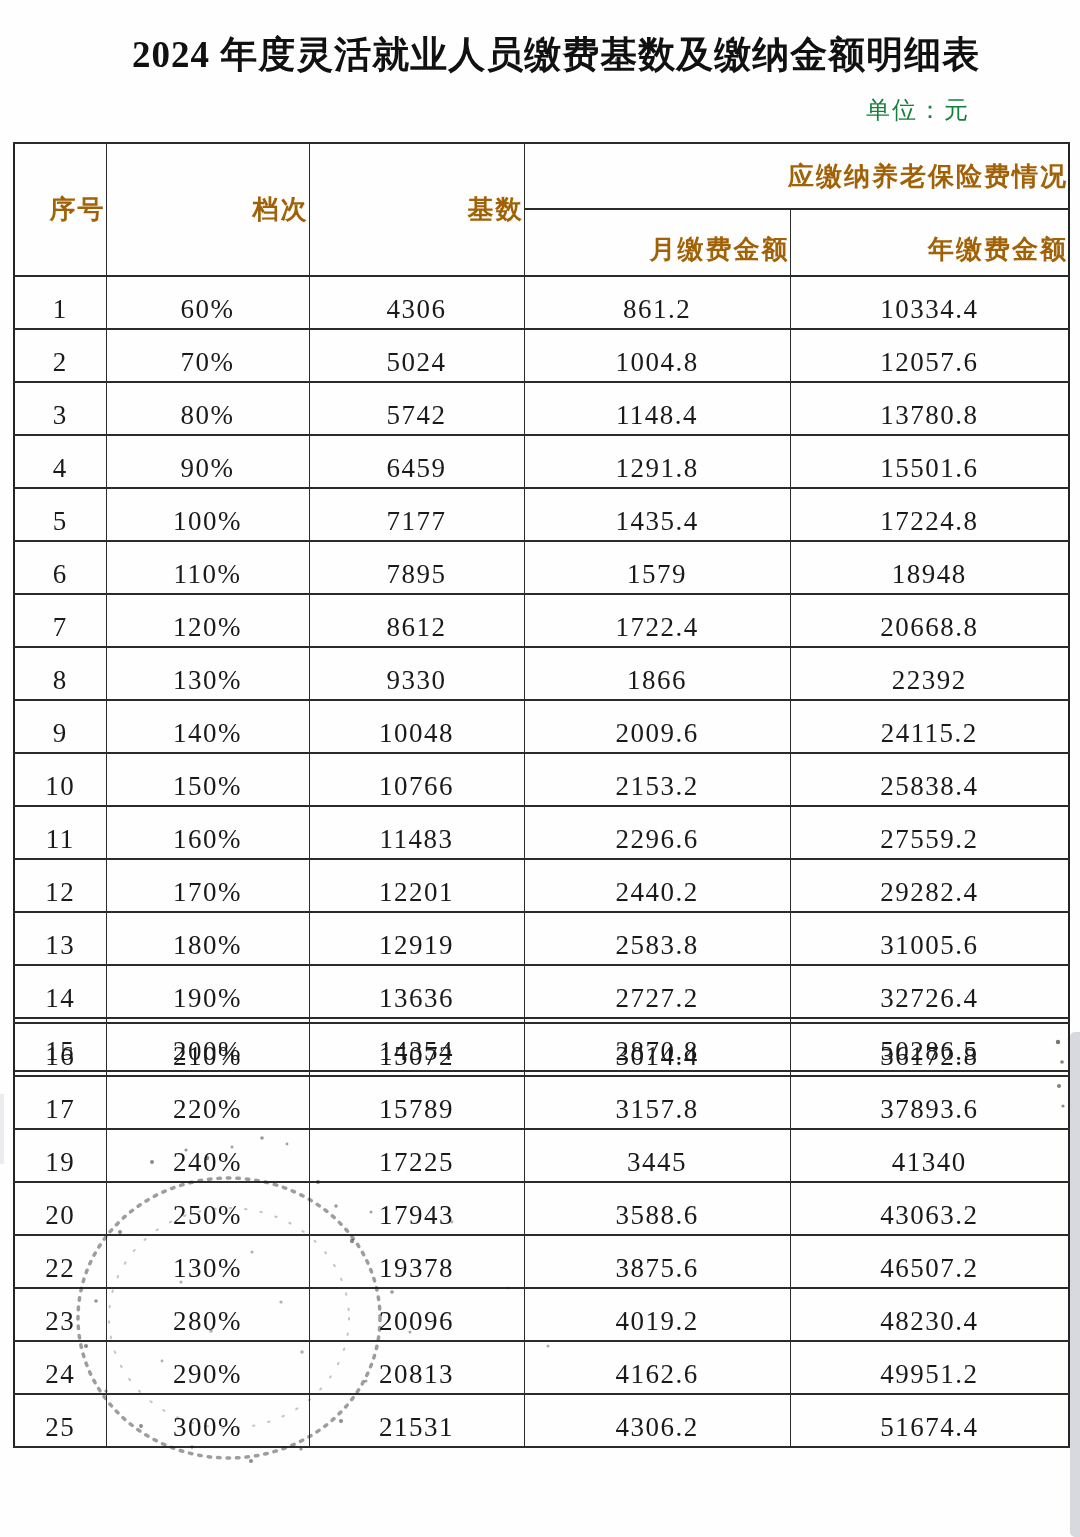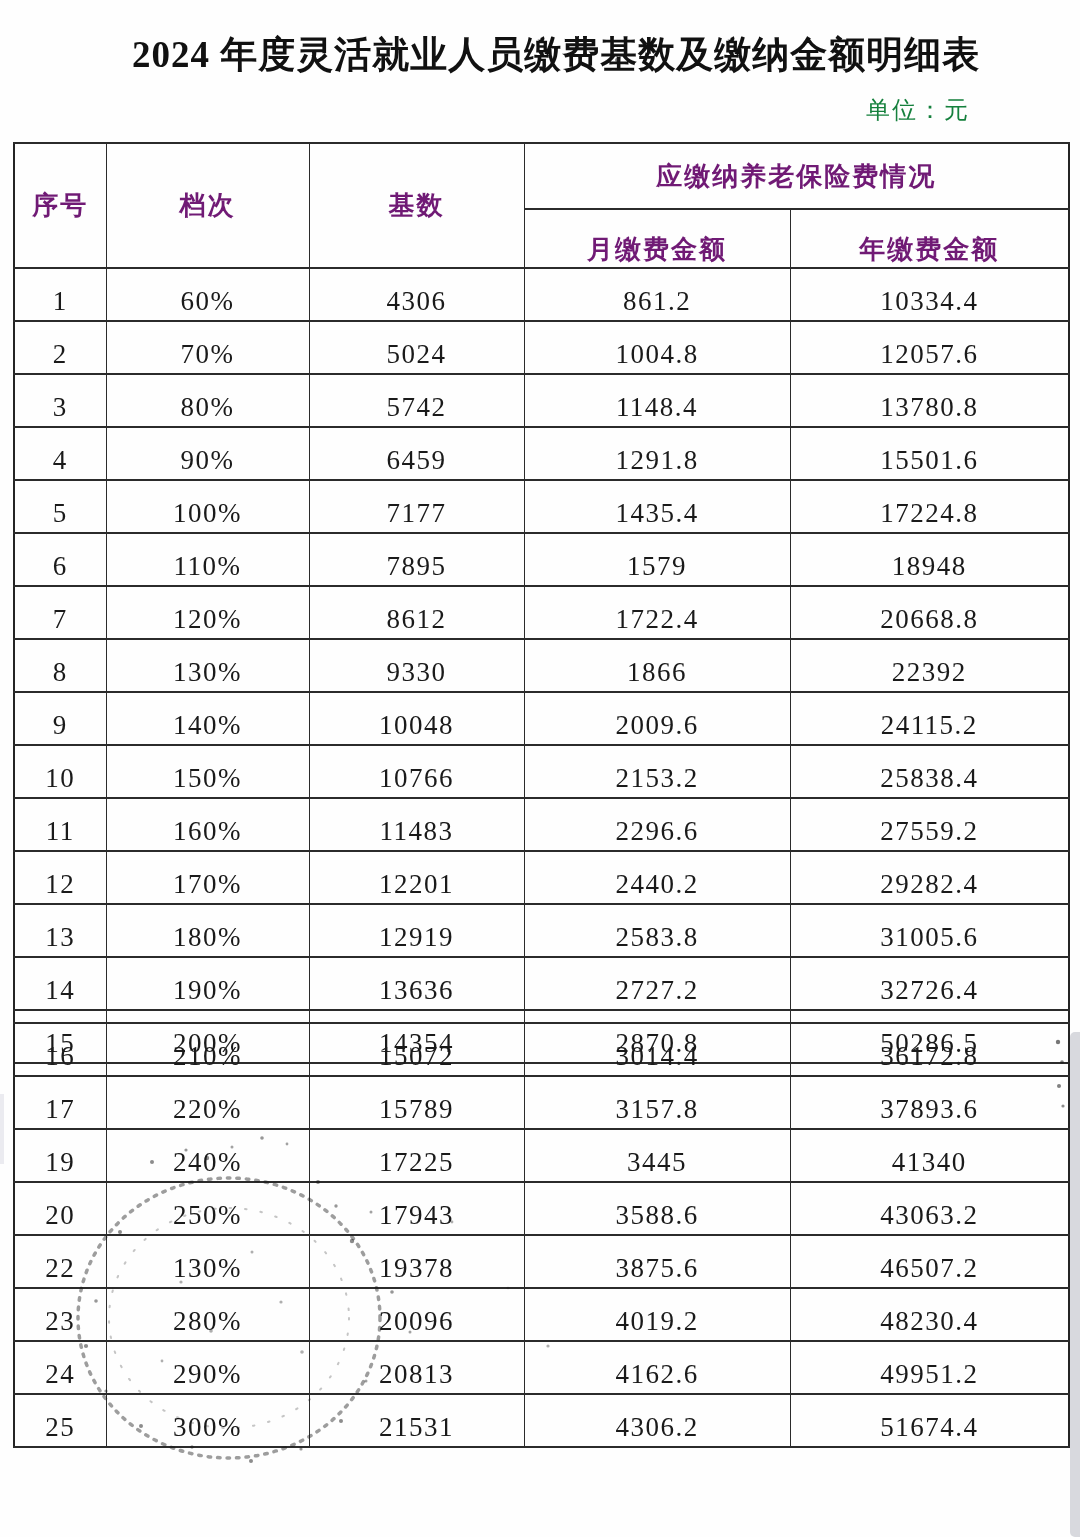--- a/index.html
+++ b/index.html
@@ -46,30 +46,30 @@
     border-left-width: 1px;
     border-right-width: 1px;
     padding: 0;
     overflow: hidden;
     white-space: nowrap;
   }
   .fee-tbl th {
     font-family: "Liberation Sans", sans-serif;
     font-weight: 700;
     font-size: 26px;
-    color: #701a75;
-    text-align: center;
+    color: #a16207;
+    text-align: right;
     letter-spacing: 2px;
-    border-radius: 23px;
   }
   tr.hrow-group th.group-cell { height: 64px; vertical-align: middle; }
   tr.hrow-group th.span-cell  { vertical-align: middle; margin-top: 16px; }
   tr.hrow-sub th {
     height: 57px;
     vertical-align: bottom;
+    padding-bottom: 8px;
   }
   .fee-tbl td {
     height: 48px;
     vertical-align: bottom;
     text-align: center;
     font-family: "Liberation Serif", serif;
     font-size: 27px;
     letter-spacing: 1.5px;
     padding-bottom: 3px;
     color: #1a1a1a;

